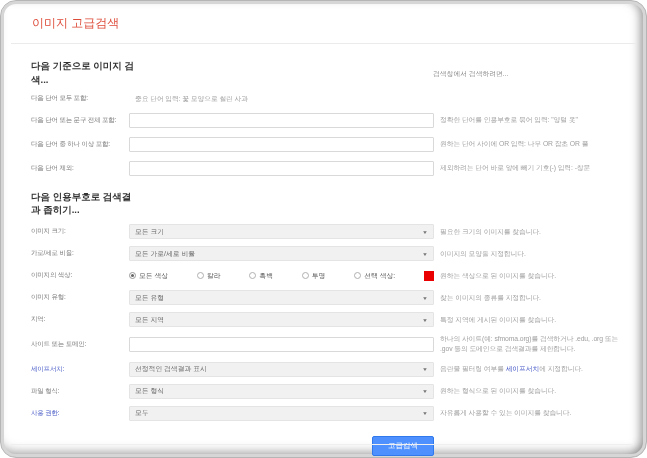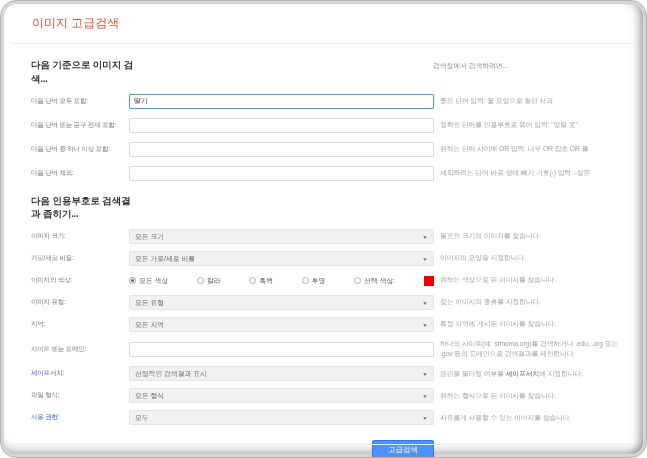--- a/index.html
+++ b/index.html
@@ -8,21 +8,21 @@
     background:#fff;border:1px solid #b5b5b5;border-radius:16px;overflow:hidden;
     box-shadow:inset 0 0 0 3px #d6d6d6,
                inset -9px 0 10px -3px rgba(95,95,95,.6),
                inset 0 -10px 10px -4px rgba(110,110,110,.5);
     font-family:"Liberation Sans",sans-serif;
   }
   .content{padding:10px 14px 0 30px;}
   .page-title{color:#dd4b39;font-size:12px;font-weight:400;margin:4px 0 11px 1px;}
   .divider{height:1px;background:#ebebeb;margin-left:-20px;margin-right:-4px;}
   .form-area{margin-top:15px;}
-  .sec-head-row{display:flex;align-items:flex-start;font-family:Liberation Serif, serif;}
+  .sec-head-row{display:flex;align-items:center;}
   .sec-head{width:398px;flex:none;}
   .sec-head .txt-head{
     width:108px;font-size:9.5px;font-weight:bold;color:#333;
     line-height:1.45;word-break:break-all;
   }
   .hints-head{font-size:6.8px;color:#888;margin-left:4px;padding-top:2px;}
   .rows{margin-top:7px;}
   .row{display:flex;align-items:center;margin-bottom:9px;}
   .rows-narrow .row{margin-bottom:7px;}
   .lbl{width:96px;flex:none;font-size:6.5px;color:#777;letter-spacing:-0.2px;padding-right:2px;}
@@ -74,23 +74,20 @@
       <div class="sec-head-row">
         <div class="sec-head">
           <div class="txt-head">다음 기준으로 이미지 검색...</div>
         </div>
         <div class="hints-head">검색창에서 검색하려면...</div>
       </div>
 
       <div class="rows">
         <div class="row">
           <div class="lbl">다음 단어 모두 포함:</div>
-          <div class="ctrl">
-              <input class="txt focused" value="딸기" style="">
-            </div>
           <div class="hint">중요 단어 입력: 꽃 모양으로 썰린 사과</div>
         </div>
         <div class="row">
           <div class="lbl">다음 단어 또는 문구 전체 포함:</div>
           <div class="ctrl">
               <input class="txt" value="" style="">
             </div>
           <div class="hint">정확한 단어를 인용부호로 묶어 입력: "양털 옷"</div>
         </div>
         <div class="row">

